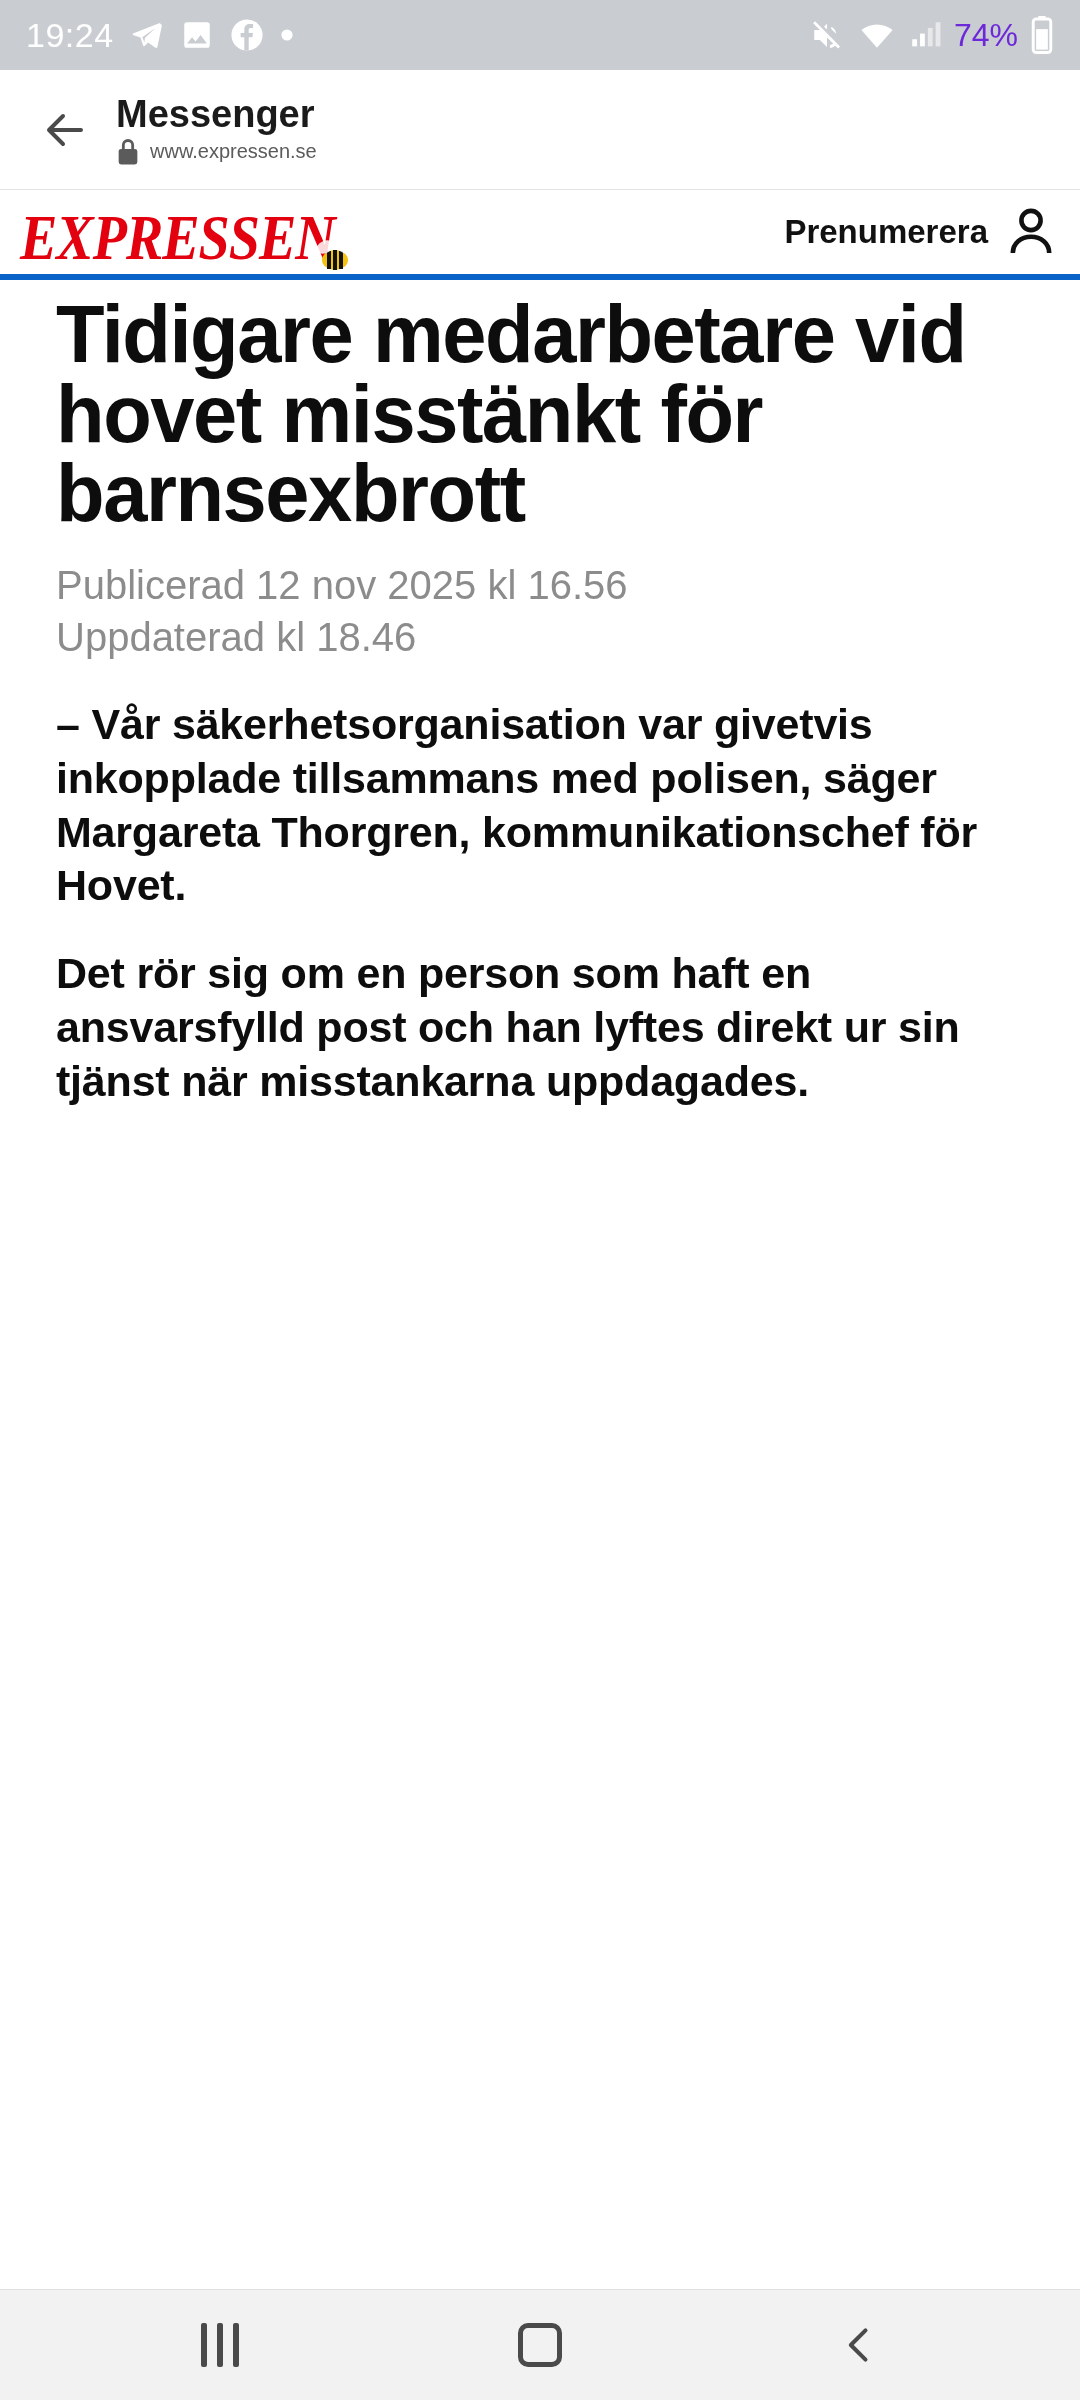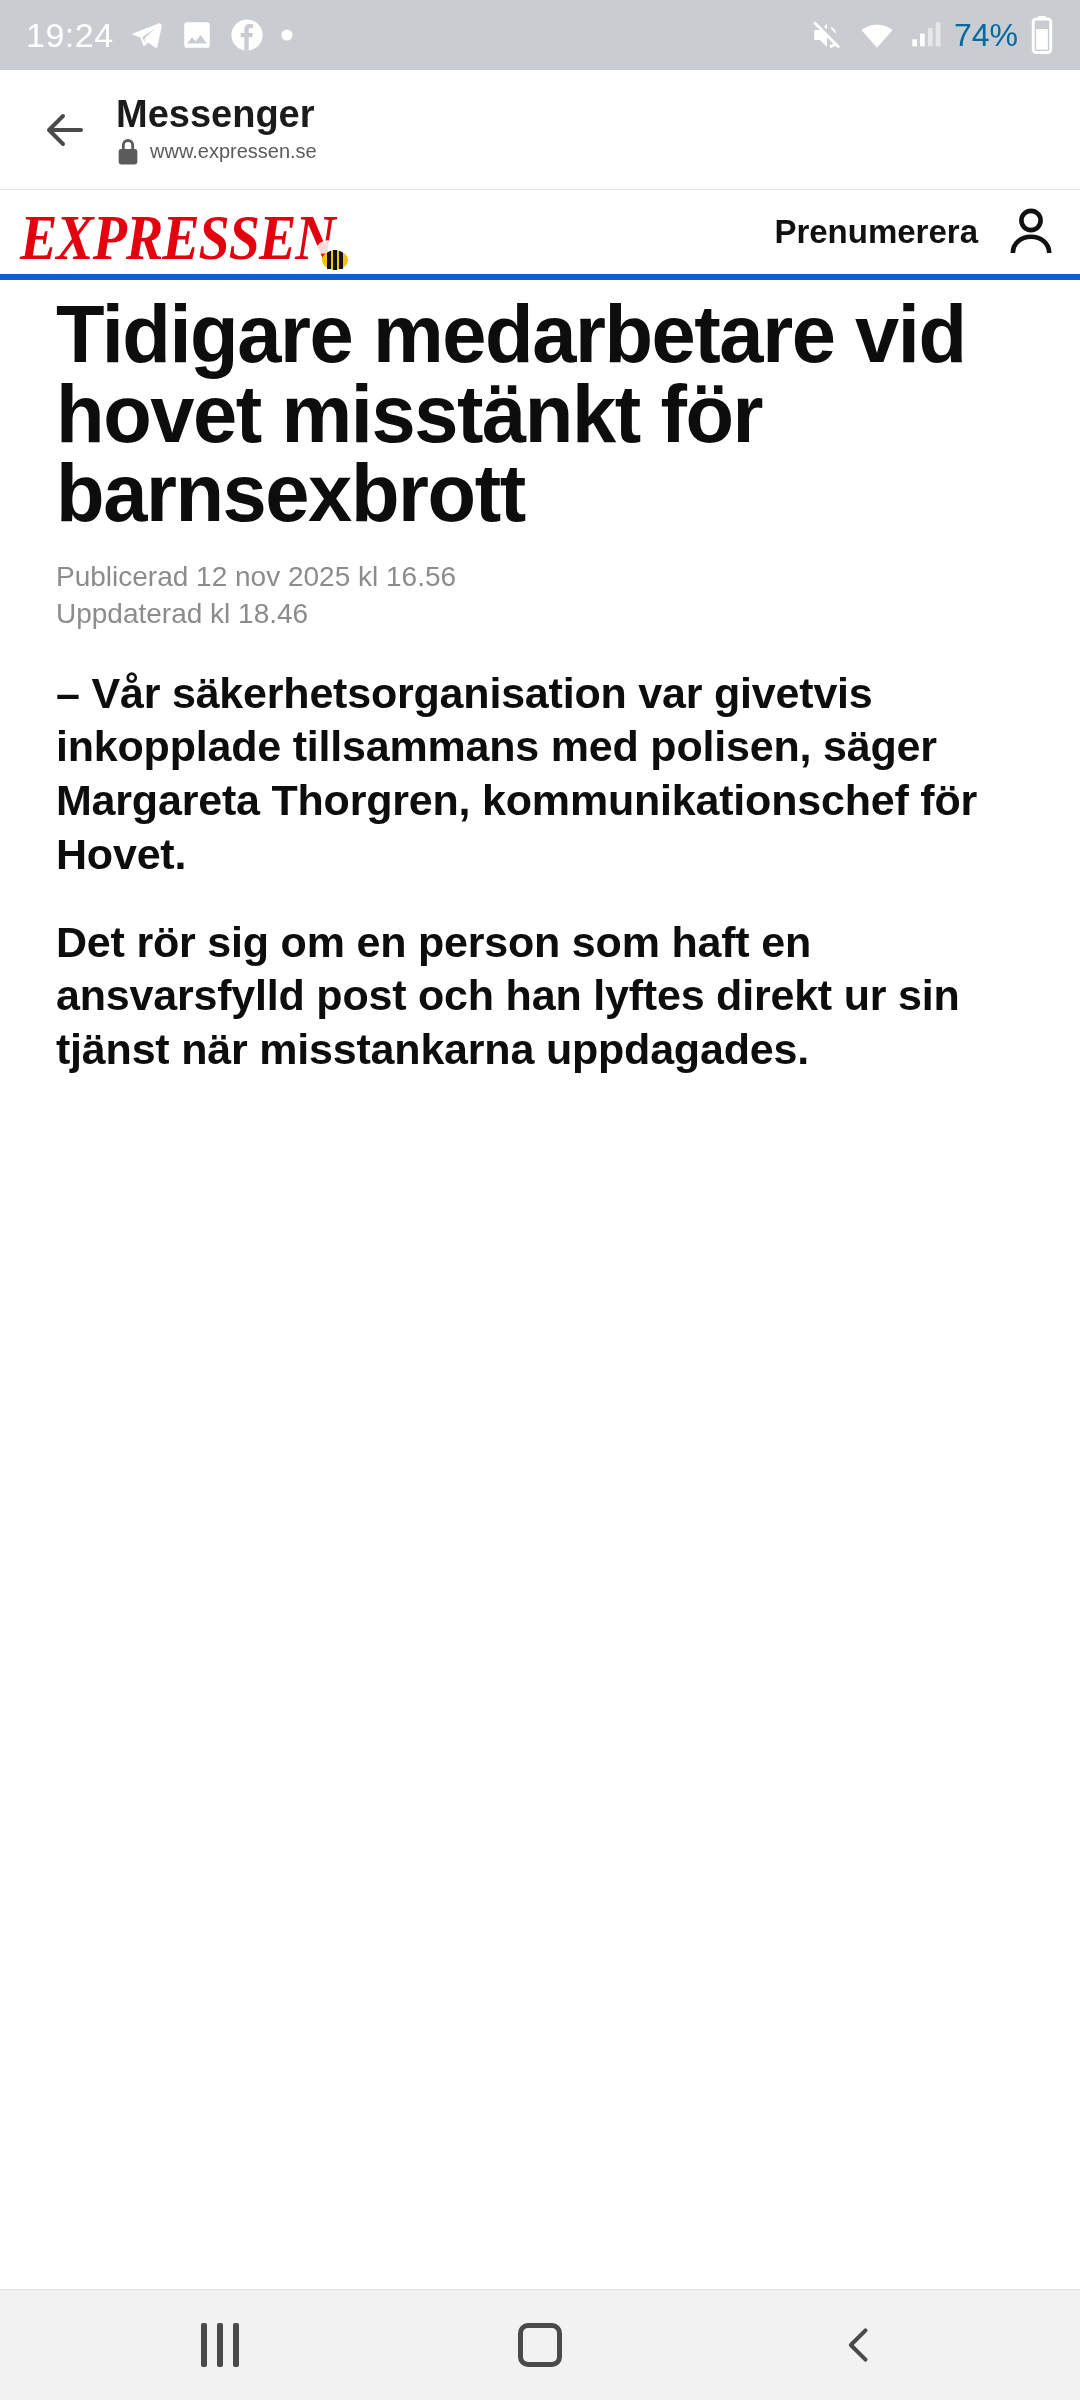--- a/index.html
+++ b/index.html
@@ -40,21 +40,21 @@
     font-weight: 500;
     letter-spacing: 0.5px;
   }
   .status-right {
     display: flex;
     align-items: center;
     gap: 12px;
   }
   .status-battery-text {
     font-size: 32px;
-    color: #0369a1;
+    color: #6d28d9;
     font-weight: 500;
   }
   .sicon { display: inline-flex; align-items: center; justify-content: center; }
 
   
   .browserbar {
     flex: 0 0 120px;
     background: #ffffff;
     display: flex;
     align-items: center;
@@ -117,21 +117,21 @@
   .logo-bee {
     position: absolute;
     right: -26px;
     bottom: -10px;
     width: 52px;
     height: 40px;
   }
   .header-right {
     display: flex;
     align-items: center;
-    gap: 30px;
+    gap: 20px;
   }
   .subscribe {
     font-size: 33px;
     font-weight: bold;
     color: #111111;
   }
   .account-icon { width: 46px; height: 52px; display: block; }
 
   
   .article {
@@ -146,21 +146,21 @@
     line-height: 0.97;
     letter-spacing: -1.5px;
     color: #0d0d0d;
     margin-top: 6px;
     transform: scaleX(0.97);
     transform-origin: left top;
   }
   .meta {
     margin-top: 26px;
     color: #8c8c8c;
-    font-size: 28px;
+    font-size: 40px;
     line-height: 1.32;
   }
   .body-p {
     margin-top: 34px;
     font-size: 43px;
     font-weight: bold;
     line-height: 1.25;
     color: #0d0d0d;
     letter-spacing: -0.2px;
   }

